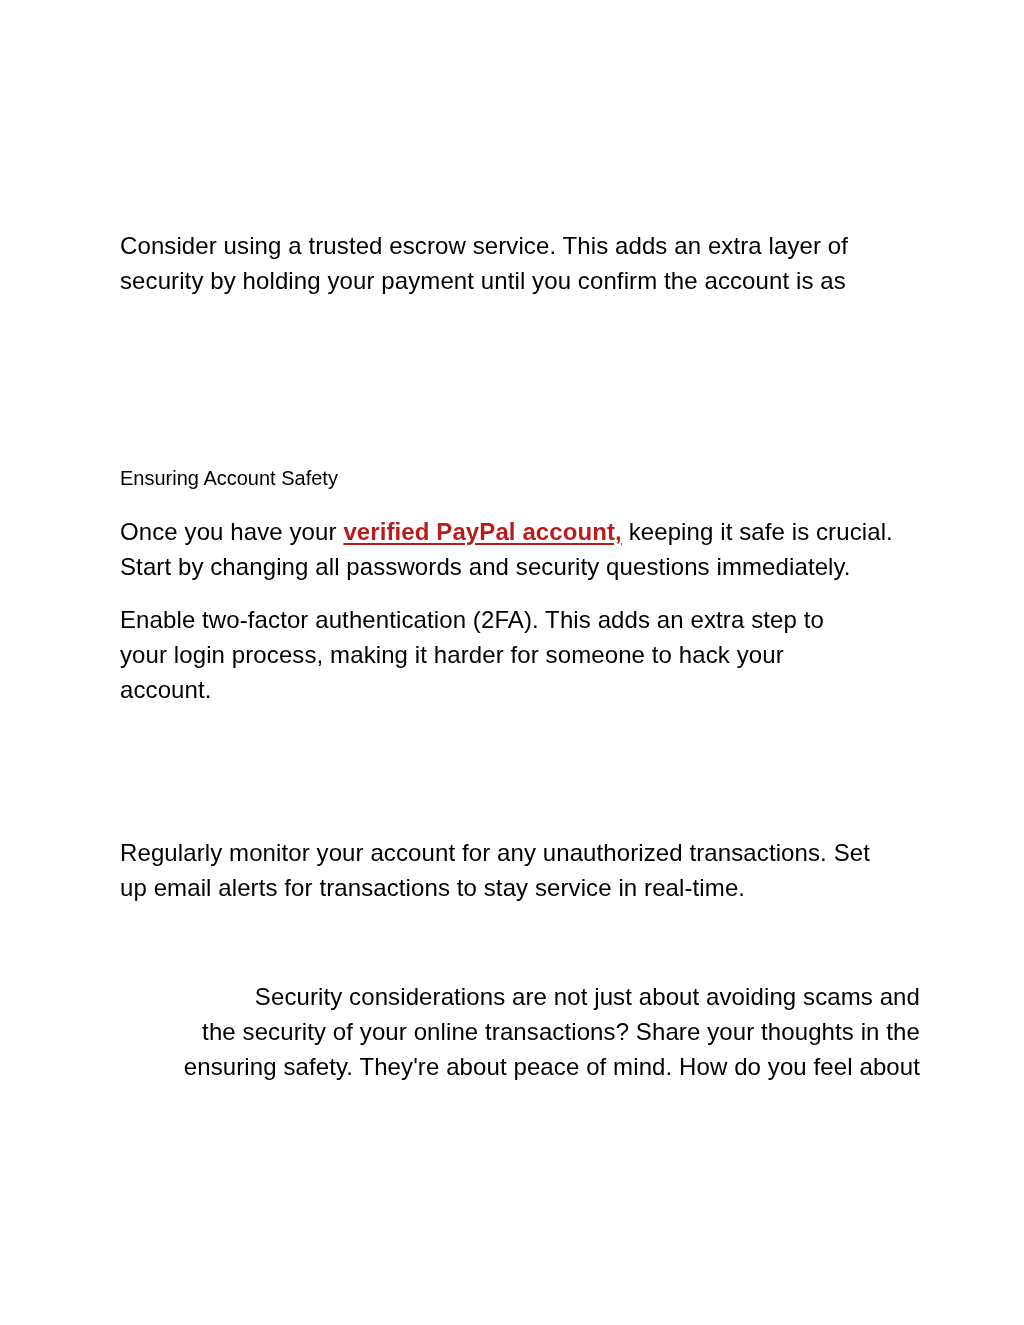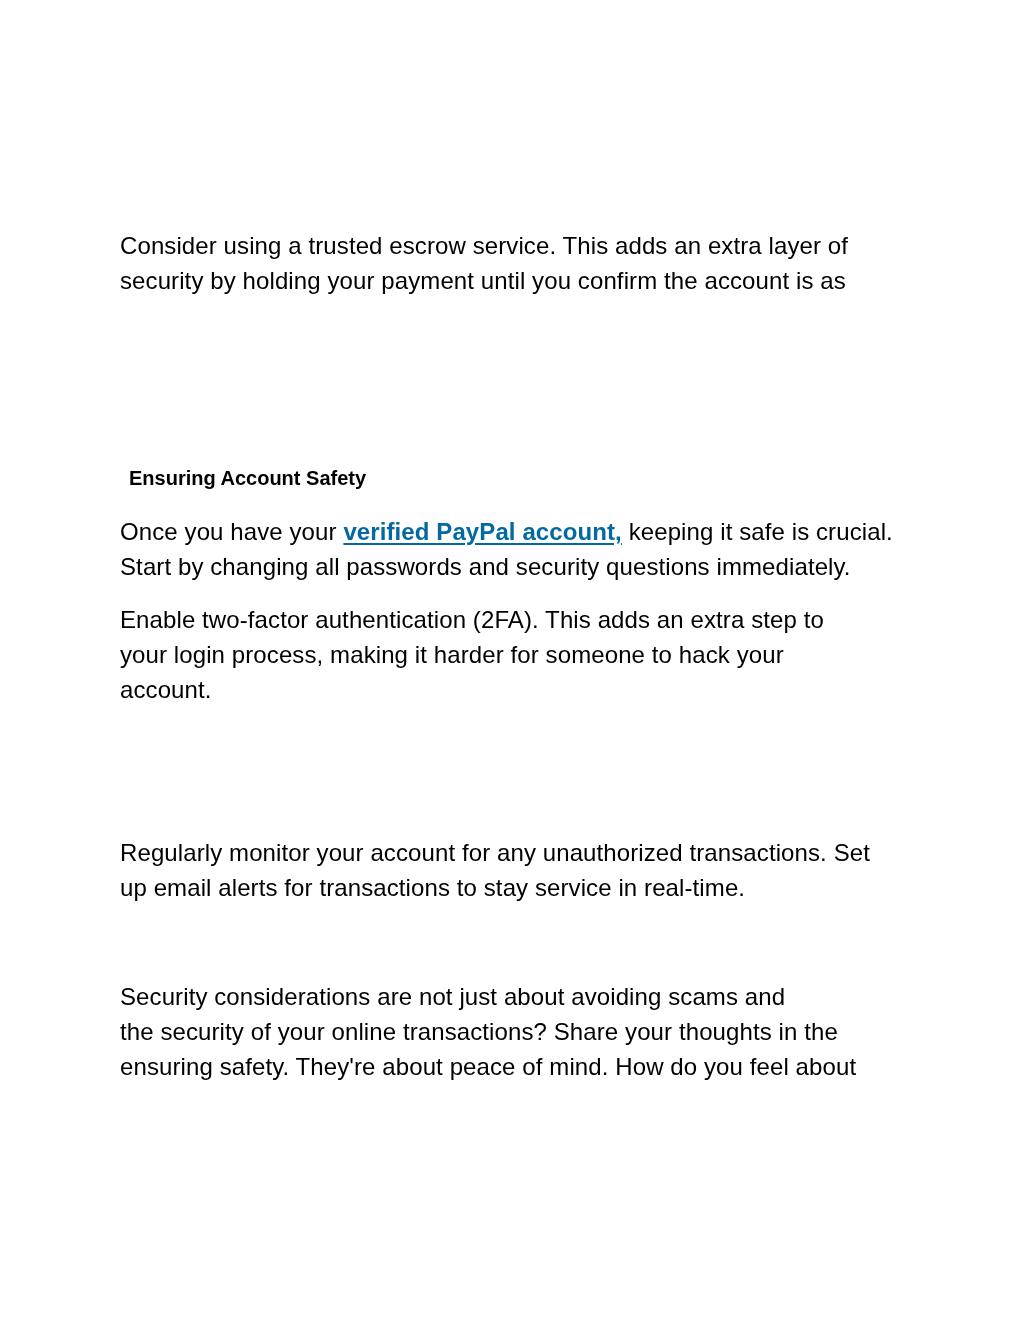--- a/index.html
+++ b/index.html
@@ -26,37 +26,36 @@
     font-size: 24px;
     line-height: 35px;
     letter-spacing: 0.1px;
   }
   .body-par .line {
     white-space: pre;
   }
   .doc-heading {
     font-size: 20px;
     line-height: 26px;
-    font-weight: 700;
+    font-weight: 400;
     white-space: pre;
-    margin-left: 9px;
   }
   .doc-link {
-    color: #0369a1;
+    color: #b91c1c;
     font-weight: 700;
     text-decoration: underline;
     text-underline-offset: 3px;
     cursor: pointer;
   }
   #par-escrow   { top: 228px; }
   #heading-safety { top: 465px; }
   #par-verified { top: 514px; }
   #par-2fa      { top: 602px; }
   #par-monitor  { top: 835px; }
-  #par-security { top: 979px; }
+  #par-security { top: 979px; text-align: right; }
 </style>
 </head>
 <body>
 
 <div class="page">
 
   <div class="doc-block body-par" id="par-escrow">
     <div class="line">Consider using a trusted escrow service. This adds an extra layer of</div>
     <div class="line">security by holding your payment until you confirm the account is as</div>
   </div>

